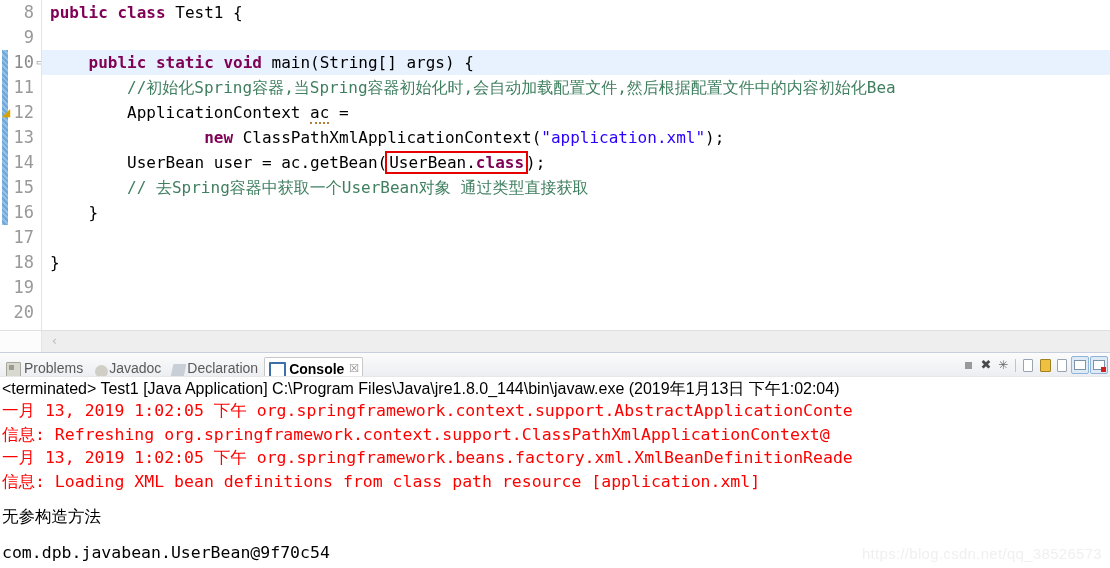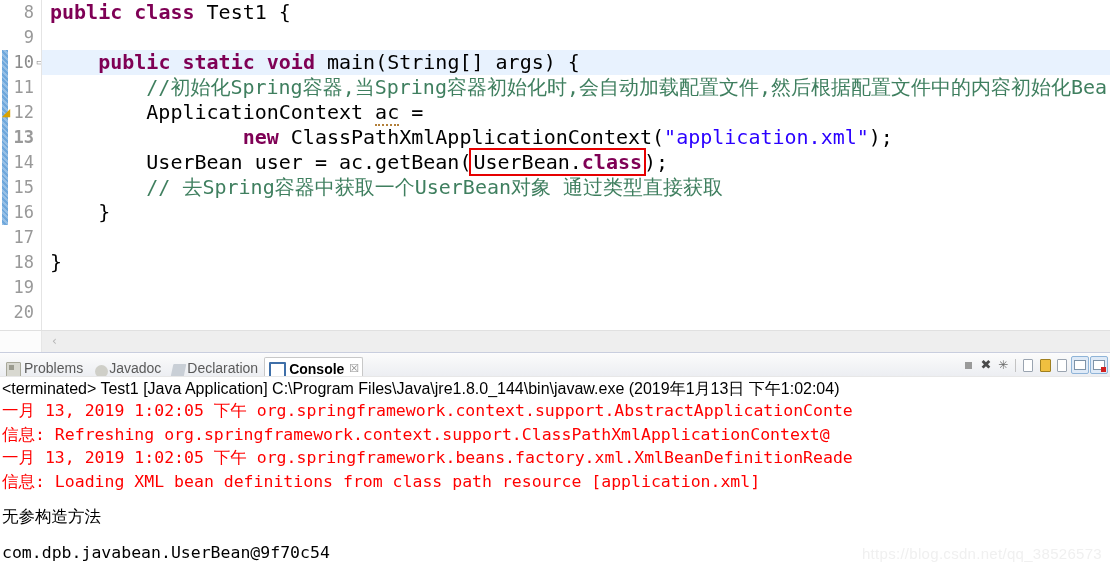--- a/index.html
+++ b/index.html
@@ -58,21 +58,21 @@
     position: absolute;
     left: 42px; top: 0;
     right: 0; bottom: 0;
   }
   .line {
     position: relative;
     height: 25px;
     line-height: 25px;
     white-space: pre;
     font-family: "DejaVu Sans Mono", "Liberation Mono", monospace;
-    font-size: 20px;
+    font-size: 16px;
     color: #000000;
   }
   .lineno {
     position: absolute;
     left: 0;
     width: 34px;
     text-align: right;
     height: 25px;
     line-height: 25px;
     font-family: "DejaVu Sans Mono", "Liberation Mono", monospace;
@@ -373,21 +373,21 @@
   <div id="editor">
     <div class="gutter">
       <div class="change-bar" style="top:50px;height:175px;"></div>
     <div class="lineno" style="top: 0px;">8</div>
         <div class="lineno" style="top: 25px;">9</div>
         <div class="lineno hl" style="top: 50px;">10</div>
         <div class="fold-marker" style="top: 50px;">▭</div>
         <div class="lineno" style="top: 75px;">11</div>
         <div class="lineno" style="top: 100px;">12</div>
         <div class="warn-icon" style="top: 100px;">◢</div>
-        <div class="lineno" style="top: 125px; font-weight: bold;">13</div>
+        <div class="lineno" style="top: 125px;">13</div>
         <div class="lineno" style="top: 150px;">14</div>
         <div class="lineno" style="top: 175px;">15</div>
         <div class="lineno" style="top: 200px;">16</div>
         <div class="lineno" style="top: 225px;">17</div>
         <div class="lineno" style="top: 250px;">18</div>
         <div class="lineno" style="top: 275px;">19</div>
         <div class="lineno" style="top: 300px;">20</div>
       </div>
     <div class="gutter-sep"></div>
     <div class="code-area" id="code-area">

